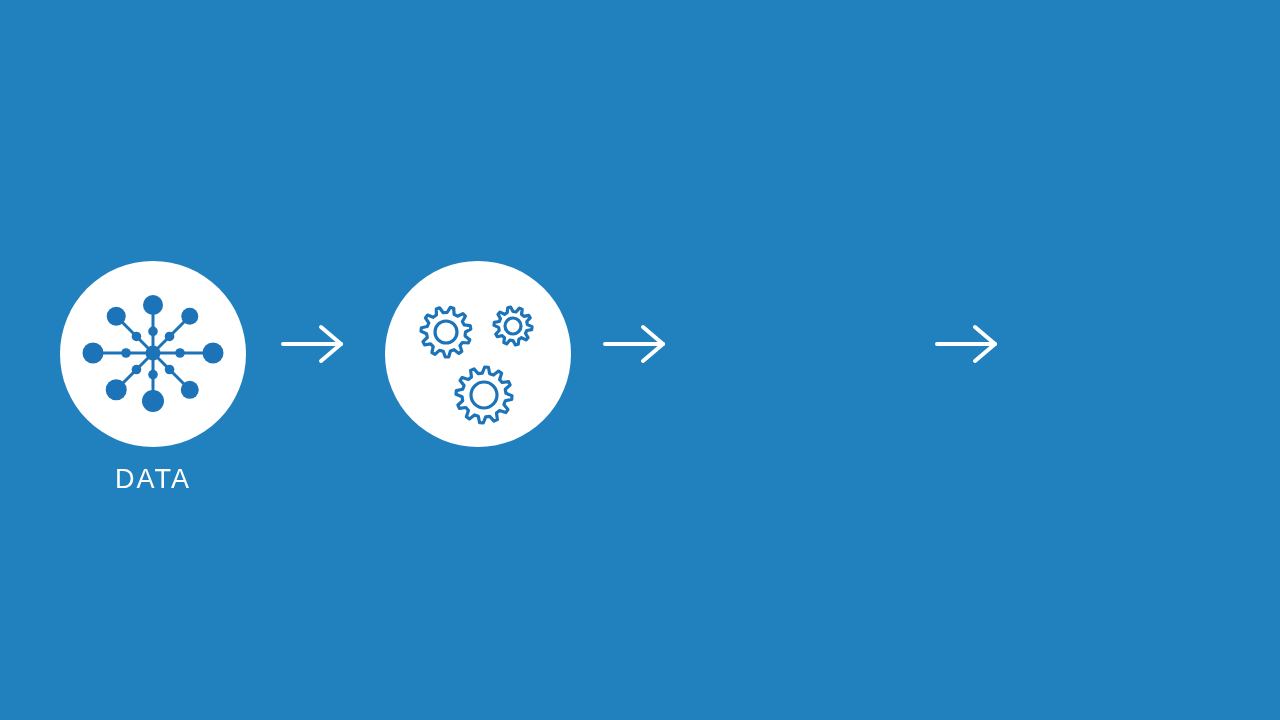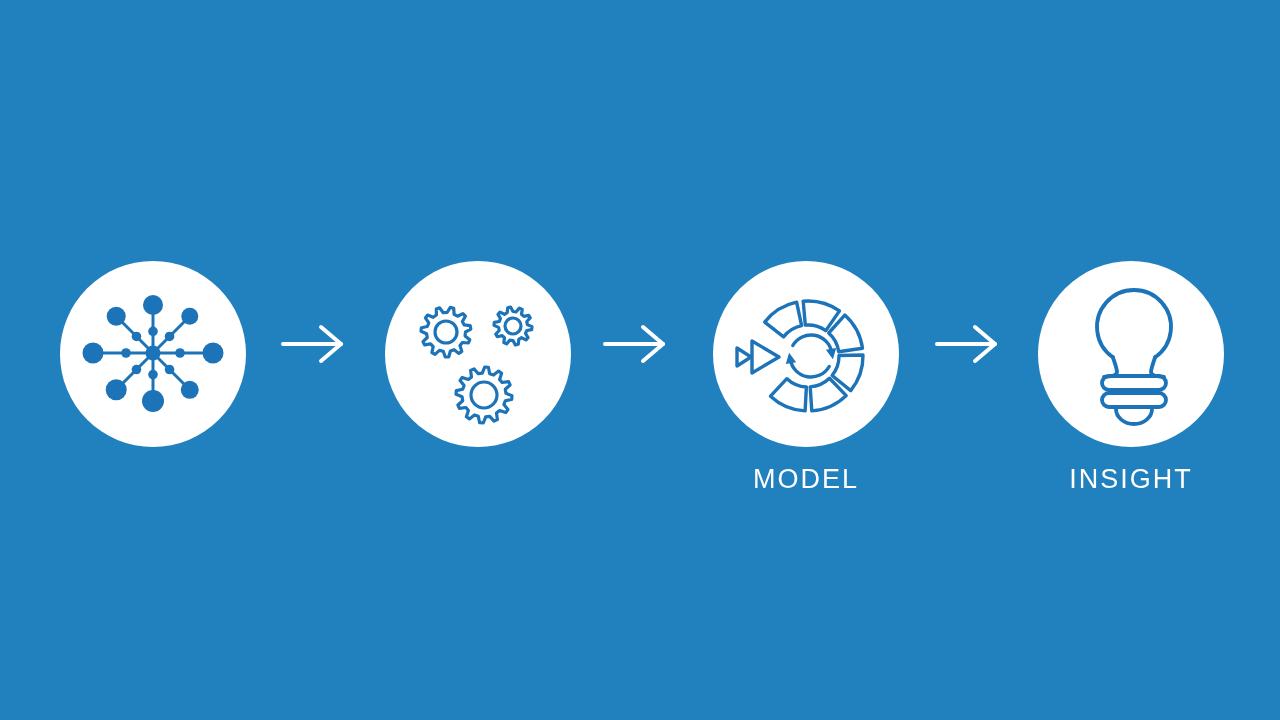--- a/index.html
+++ b/index.html
@@ -55,74 +55,39 @@
             <line x1="93" y1="98" x2="92.99999999999999" y2="140"></line>
             <circle cx="93" cy="113.6" r="4.8" stroke="none"></circle>
             <circle cx="92.99999999999999" cy="140" r="11" stroke="none"></circle>
             <line x1="97.24264068711929" y1="96.24264068711929" x2="129.76955262170046" y2="128.76955262170048"></line>
             <circle cx="109.54629867976521" cy="108.54629867976521" r="4.8" stroke="none"></circle>
             <circle cx="129.76955262170046" cy="128.76955262170048" r="9" stroke="none"></circle>
             <circle cx="93" cy="92" r="7.5" stroke="none"></circle>
           </g>
         </svg>
     </div>
+    <div class="step-label">DATA</div>
   </div>
 
   <div class="step" style="left:385px">
     <div class="circle">
       <svg class="icon" viewBox="0 0 186 186">
           <g fill="none" stroke="#1C73B8" stroke-width="3.2" stroke-linejoin="round">
             <path d="M80.5 71.0L85.8 68.2L85.2 64.6L79.2 63.9L77.4 60.5L80.4 55.2L77.9 52.6L72.5 55.2L69.1 53.3L68.7 47.2L65.3 46.4L62.1 51.5L58.2 51.7L54.6 46.8L51.3 48.0L51.4 54.0L48.2 56.3L42.6 54.1L40.4 56.9L43.8 61.9L42.3 65.5L36.4 66.7L36.0 70.3L41.6 72.7L42.3 76.5L38.0 80.7L39.6 83.9L45.6 82.9L48.2 85.7L46.9 91.6L50.0 93.4L54.4 89.4L58.2 90.3L60.3 96.0L63.8 95.8L65.4 90.0L69.1 88.7L73.9 92.4L76.8 90.4L75.0 84.6L77.4 81.5L83.4 82.0L84.8 78.7L80.1 74.9Z"></path>
             <circle cx="61" cy="71" r="11"></circle>
             <path d="M141.8 60.5L145.2 56.9L143.7 54.3L138.9 55.4L136.5 53.3L137.2 48.4L134.4 47.1L131.2 50.8L128.0 50.5L125.6 46.1L122.7 46.8L122.2 51.7L119.5 53.3L115.0 51.1L113.0 53.4L115.5 57.6L114.2 60.5L109.3 61.4L109.0 64.4L113.6 66.4L114.2 69.5L110.8 73.1L112.3 75.7L117.1 74.6L119.5 76.7L118.8 81.6L121.6 82.9L124.8 79.2L128.0 79.5L130.4 83.9L133.3 83.2L133.8 78.3L136.5 76.7L141.0 78.9L143.0 76.6L140.5 72.4L141.8 69.5L146.7 68.6L147.0 65.6L142.4 63.6Z"></path>
             <circle cx="128" cy="65" r="8"></circle>
             <path d="M120.3 128.3L125.1 124.0L123.6 120.6L117.1 121.5L114.6 118.4L116.6 112.2L113.6 110.1L108.5 114.1L104.7 112.7L103.4 106.3L99.7 106.0L97.3 112.1L93.3 112.7L89.0 107.9L85.6 109.4L86.5 115.9L83.4 118.4L77.2 116.4L75.1 119.4L79.1 124.5L77.7 128.3L71.3 129.6L71.0 133.3L77.1 135.7L77.7 139.7L72.9 144.0L74.4 147.4L80.9 146.5L83.4 149.6L81.4 155.8L84.4 157.9L89.5 153.9L93.3 155.3L94.6 161.7L98.3 162.0L100.7 155.9L104.7 155.3L109.0 160.1L112.4 158.6L111.5 152.1L114.6 149.6L120.8 151.6L122.9 148.6L118.9 143.5L120.3 139.7L126.7 138.4L127.0 134.7L120.9 132.3Z"></path>
             <circle cx="99" cy="134" r="13"></circle>
           </g>
         </svg>
     </div>
   </div>
 
-  <div class="step" style="left:713px">
-    <div class="circle">
-      <svg class="icon" viewBox="0 0 186 186">
-          <g fill="none" stroke="#1C73B8" stroke-width="3.4" stroke-linejoin="round" stroke-linecap="round">
-            <path d="M88.6 64.7L83.6 41.2A 55 55 0 0 0 51.7 61.1L70.6 75.9A 31 31 0 0 1 88.6 64.7Z"></path>
-            <path d="M112.8 69.6L126.5 49.9A 55 55 0 0 0 90.2 40.2L92.3 64.1A 31 31 0 0 1 112.8 69.6Z"></path>
-            <path d="M125.7 90.7L149.5 87.3A 55 55 0 0 0 131.8 54.1L115.7 72.0A 31 31 0 0 1 125.7 90.7Z"></path>
-            <path d="M119.1 114.5L137.7 129.6A 55 55 0 0 0 150.0 94.0L126.0 94.5A 31 31 0 0 1 119.1 114.5Z"></path>
-            <path d="M97.2 125.9L98.8 149.9A 55 55 0 0 0 133.2 134.6L116.5 117.3A 31 31 0 0 1 97.2 125.9Z"></path>
-            <path d="M73.9 117.7L57.5 135.2A 55 55 0 0 0 92.1 149.9L93.4 126.0A 31 31 0 0 1 73.9 117.7Z"></path>
-            <path d="M79.8 84.5A 21 21 0 0 1 118.7 91.4"></path>
-            <path d="M116.2 105.5A 21 21 0 0 1 77.3 98.6"></path>
-            <path d="M119.9 98.2L112.9 88.8L123.2 87.0Z" fill="#1C73B8" stroke="none"></path>
-            <path d="M76.1 91.8L83.1 101.2L72.8 103.0Z" fill="#1C73B8" stroke="none"></path>
-            <path d="M39 80 L39 112 L66 96 Z"></path>
-            <path d="M24 87 L24 105 L38 96 Z"></path>
-          </g>
-        </svg>
-    </div>
-    <div class="step-label">MODEL</div>
-  </div>
 
-  <div class="step" style="left:1038px">
-    <div class="circle">
-      <svg class="icon" viewBox="0 0 186 186">
-          <g fill="none" stroke="#1C73B8" stroke-width="3.8" stroke-linecap="round" stroke-linejoin="round">
-            <path d="M74.8 96.3 A37 37 0 1 1 117.2 96.3"></path>
-            <path d="M117.2 96 Q113 108 113 111 Q113 115 126 116"></path>
-            <path d="M74.8 96 Q79 108 79 111 Q79 115 66 116"></path>
-            <rect x="64" y="115" width="64" height="14" rx="7"></rect>
-            <rect x="64" y="132" width="64" height="14" rx="7"></rect>
-            <path d="M78 148 A18 15 0 0 0 114 148"></path>
-          </g>
-        </svg>
-    </div>
-    <div class="step-label">INSIGHT</div>
-  </div>
 
   <svg class="arrow" style="left:280px" viewBox="0 0 66 44">
       <g fill="none" stroke="#FFFFFF" stroke-width="4" stroke-linecap="round" stroke-linejoin="round">
         <line x1="3" y1="22" x2="61" y2="22"></line>
         <path d="M41 5 L61 22 L41 39"></path>
       </g>
     </svg>
   <svg class="arrow" style="left:602px" viewBox="0 0 66 44">
       <g fill="none" stroke="#FFFFFF" stroke-width="4" stroke-linecap="round" stroke-linejoin="round">
         <line x1="3" y1="22" x2="61" y2="22"></line>

